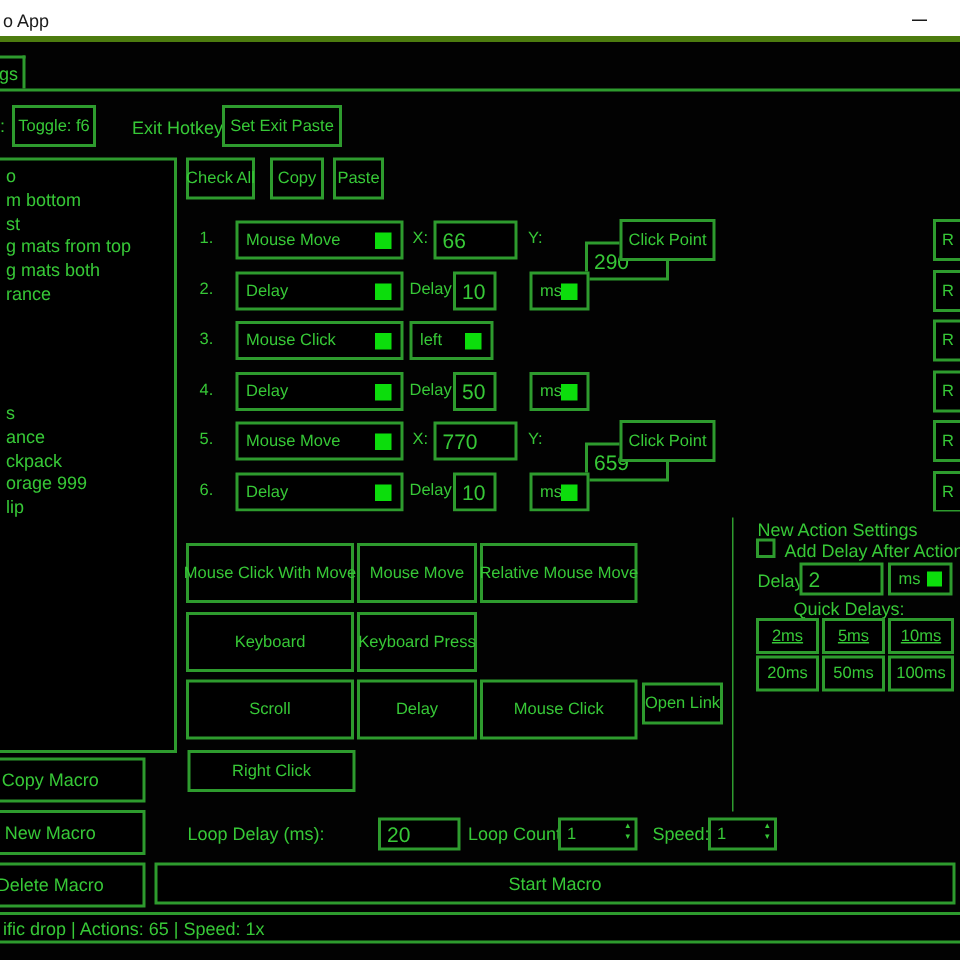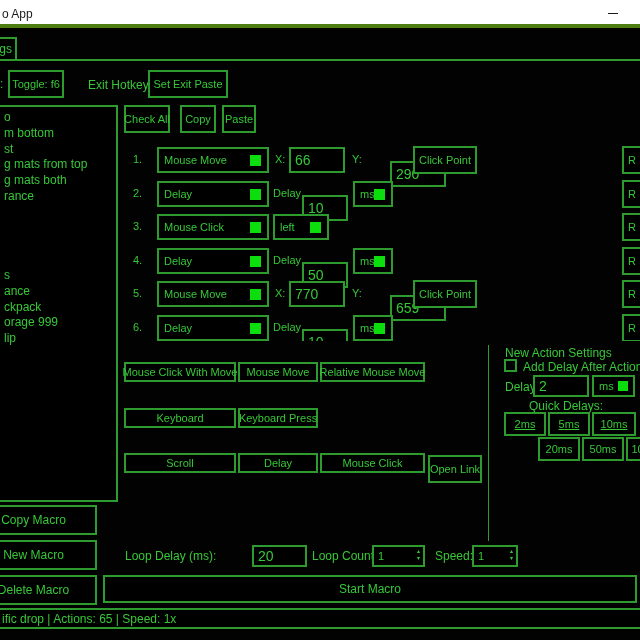--- a/index.html
+++ b/index.html
@@ -37,49 +37,49 @@
   .rows { position:absolute; left:120px; top:140px; width:520px; height:201px; overflow:hidden; }
   .row { position:absolute; left:0; width:520px; height:30px; }
   .row .num { position:absolute; left:13px; top:8px; font-size:11px; }
   .row .type { left:37px; top:2px; width:112px; height:26px; }
   .row .xlab { left:155px; top:8px; }
   .row .xin { left:169px; top:2px; width:56px; height:26px; }
   .row .ylab { left:232px; top:8px; }
   .row .yin { left:242px; top:16px; width:56px; height:26px;margin-left:28px; }
   .row .clickpt { left:293px; top:1px; width:64px; height:28px; }
   .row .dlab { left:153px; top:8px; }
-  .row .din { left:182px; top:16px; width:46px; height:26px; }
+  .row .din { left:182px; top:2px; width:29px; height:26px; }
   .row .msdd { left:233px; top:2px; width:40px; height:26px; }
   .row .btndd { left:153px; top:2px; width:56px; height:26px; }
   .row .rm { left:502px; top:1px; width:60px; height:28px; justify-content:flex-start; padding-left:4px; }
 
   
   .vsep { position:absolute; left:488px; top:345px; width:1px; height:196px; background:#2e9b2e; }
 
   
-  .ab { height:20px; }
+  .ab { height:40px; }
   .c1 { left:124px; width:112px; }
   .c2 { left:238px; width:80px; }
   .c3 { left:320px; width:105px; }
   .r1 { top:362px; } .r2 { top:408px; } .r3 { top:453px; }
   .openlink { left:428px; top:455px; width:54px; height:28px; }
   .rightclick { left:125px; top:500px; width:112px; height:28px; }
 
   
   .nas-title { left:505px; top:346px; font-size:12px; }
   .chk { position:absolute; left:504px; top:359px; width:13px; height:13px; background:#000; border:2px solid #2e9b2e; }
   .nas-addlbl { left:523px; top:360px; font-size:12px; }
   .nas-dlylbl { left:505px; top:380px; font-size:12px; }
   .nas-din { left:533px; top:375px; width:56px; height:22px; }
   .nas-msdd { left:592px; top:375px; width:43px; height:22px; }
   .nas-msdd .sq { width:10px; height:10px; margin-top:-5px; right:5px; }
   .nas-qlbl { left:505px; top:399px; font-size:12px;margin-left:24px; }
   .qd { height:24px; }
   .q1 { left:504px; width:42px; } .q2 { left:548px; width:42px; } .q3 { left:592px; width:44px; }
-  .qr1 { top:412px;text-decoration:underline; } .qr2 { top:437px;margin-left:34px; }
+  .qr1 { top:412px;text-decoration:underline; } .qr2 { top:437px; }
 
   
   .macro-btn { left:-30px; width:127px; height:30px; font-size:12px; }
   .mb1 { top:505px; } .mb2 { top:540px; } .mb3 { top:575px; }
 
   
   .loop-lbl { font-size:12px; top:549px; }
   .ld-lbl { left:125px; }
   .ld-in { left:252px; top:545px; width:55px; height:22px; }
   .lc-lbl { left:312px; }
@@ -236,20 +236,21 @@
 
   <div class="gbtn ab c1 r1">Mouse Click With Move</div>
   <div class="gbtn ab c2 r1">Mouse Move</div>
   <div class="gbtn ab c3 r1">Relative Mouse Move</div>
   <div class="gbtn ab c2 r2">Keyboard Press</div>
   <div class="gbtn ab c1 r2">Keyboard</div>
   <div class="gbtn ab c1 r3">Scroll</div>
   <div class="gbtn ab c2 r3">Delay</div>
   <div class="gbtn ab c3 r3">Mouse Click</div>
   <div class="gbtn openlink">Open Link</div>
+  <div class="gbtn rightclick">Right Click</div>
 
   <span class="glabel nas-title">New Action Settings</span>
   <div class="chk"></div>
   <span class="glabel nas-addlbl">Add Delay After Action</span>
   <span class="glabel nas-dlylbl">Delay:</span>
   <input class="ginput nas-din" value="2" style="">
   <div class="gdrop nas-msdd">
       <span>ms</span>
       <span class="sq"></span>
     </div>

